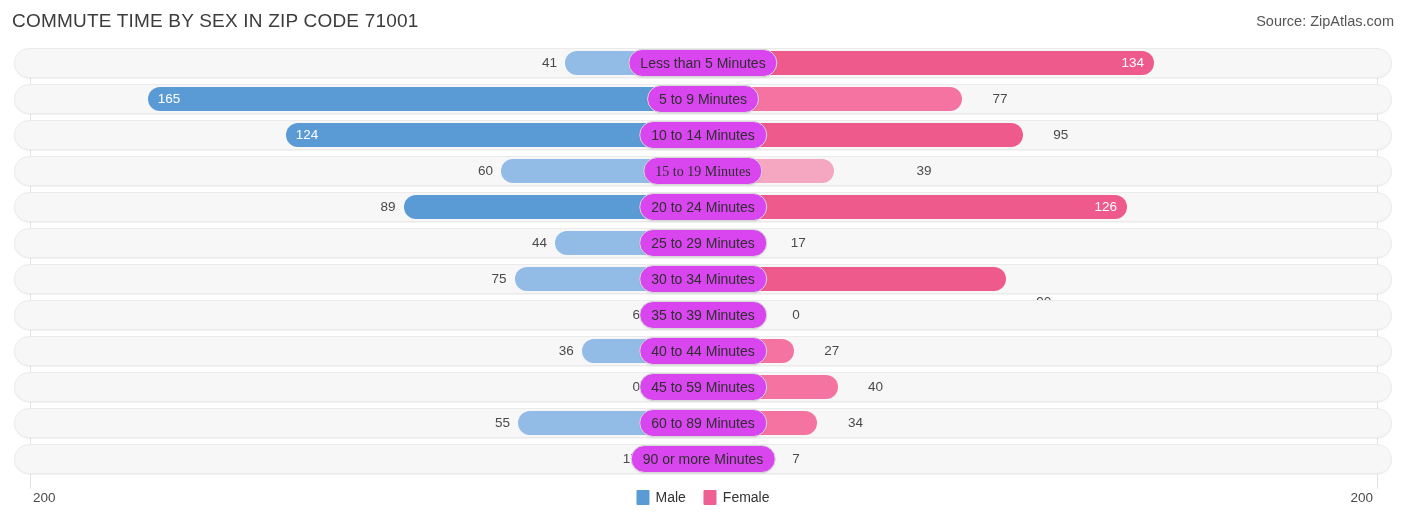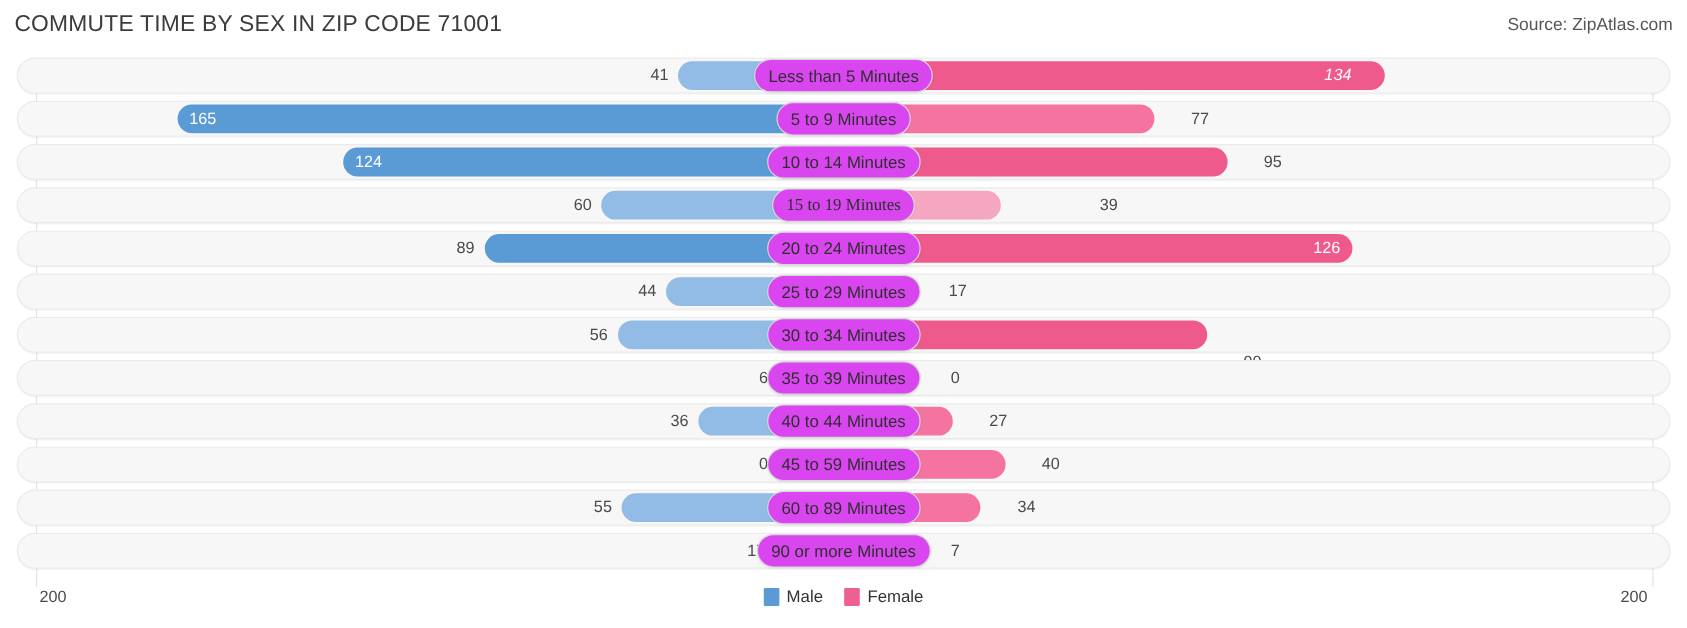--- a/index.html
+++ b/index.html
@@ -191,21 +191,21 @@
   <div class="plot">
     <div class="gridline grid-left"></div>
     <div class="gridline grid-right"></div>
     <div class="rows" id="rows-container">
         <div class="row">
           <div class="track"></div>
           <div class="bars">
             <div class="bar bar-male" style="left: 565.035px; width: 137.965px; background: rgb(146, 188, 230);"></div>
             <div class="bar bar-female" style="left: 703px; width: 450.91px; background: rgb(239, 90, 140);"></div>
             <div class="val val-male-out val-out" style="left: 499.035px; width: 58px;">41</div>
-            <div class="val val-female-out val-in" style="left: 1085.91px; width: 58px; text-align: center; font-style: italic;">134</div>
+            <div class="val val-female-out val-in" style="left: 1085.91px; width: 58px; text-align: right;">134</div>
             <div class="cat-pill" style="left: 703px;">Less than 5 Minutes</div>
           </div>
         </div>
         <div class="row">
           <div class="track"></div>
           <div class="bars">
             <div class="bar bar-male" style="left: 147.775px; width: 555.225px; background: rgb(91, 155, 213);"></div>
             <div class="bar bar-female" style="left: 703px; width: 259.105px; background: rgb(244, 115, 160);"></div>
             <div class="val val-male-out val-in" style="left: 157.775px; text-align: left; width: 60px;">165</div>
             <div class="val val-female-out val-out" style="left: 970.105px; width: 60px;">77</div>
@@ -250,21 +250,21 @@
             <div class="val val-male-out val-out" style="left: 488.94px; width: 58px;">44</div>
             <div class="val val-female-out val-out" style="left: 768.205px; width: 60px;">17</div>
             <div class="cat-pill" style="left: 703px;">25 to 29 Minutes</div>
           </div>
         </div>
         <div class="row">
           <div class="track"></div>
           <div class="bars">
             <div class="bar bar-male" style="left: 514.56px; width: 188.44px; background: rgb(146, 188, 230);"></div>
             <div class="bar bar-female" style="left: 703px; width: 302.85px; background: rgb(239, 90, 140);"></div>
-            <div class="val val-male-out val-out" style="left: 448.56px; width: 58px;">56</div>
+            <div class="val val-male-out val-out" style="left: 448.56px; width: 58px;">75</div>
             <div class="val val-female-out val-out" style="left: 1013.85px; width: 60px; margin-top: 23px;">90</div>
             <div class="cat-pill" style="left: 703px;">30 to 34 Minutes</div>
           </div>
         </div>
         <div class="row">
           <div class="track"></div>
           <div class="bars">
             <div class="bar bar-male" style="left: 648px; width: 55px; background: rgb(146, 188, 230);"></div>
             <div class="bar bar-female" style="left: 703px; width: 55px; background: rgb(244, 115, 160);"></div>
             <div class="val val-male-out val-out" style="left: 582px; width: 58px;">6</div>

